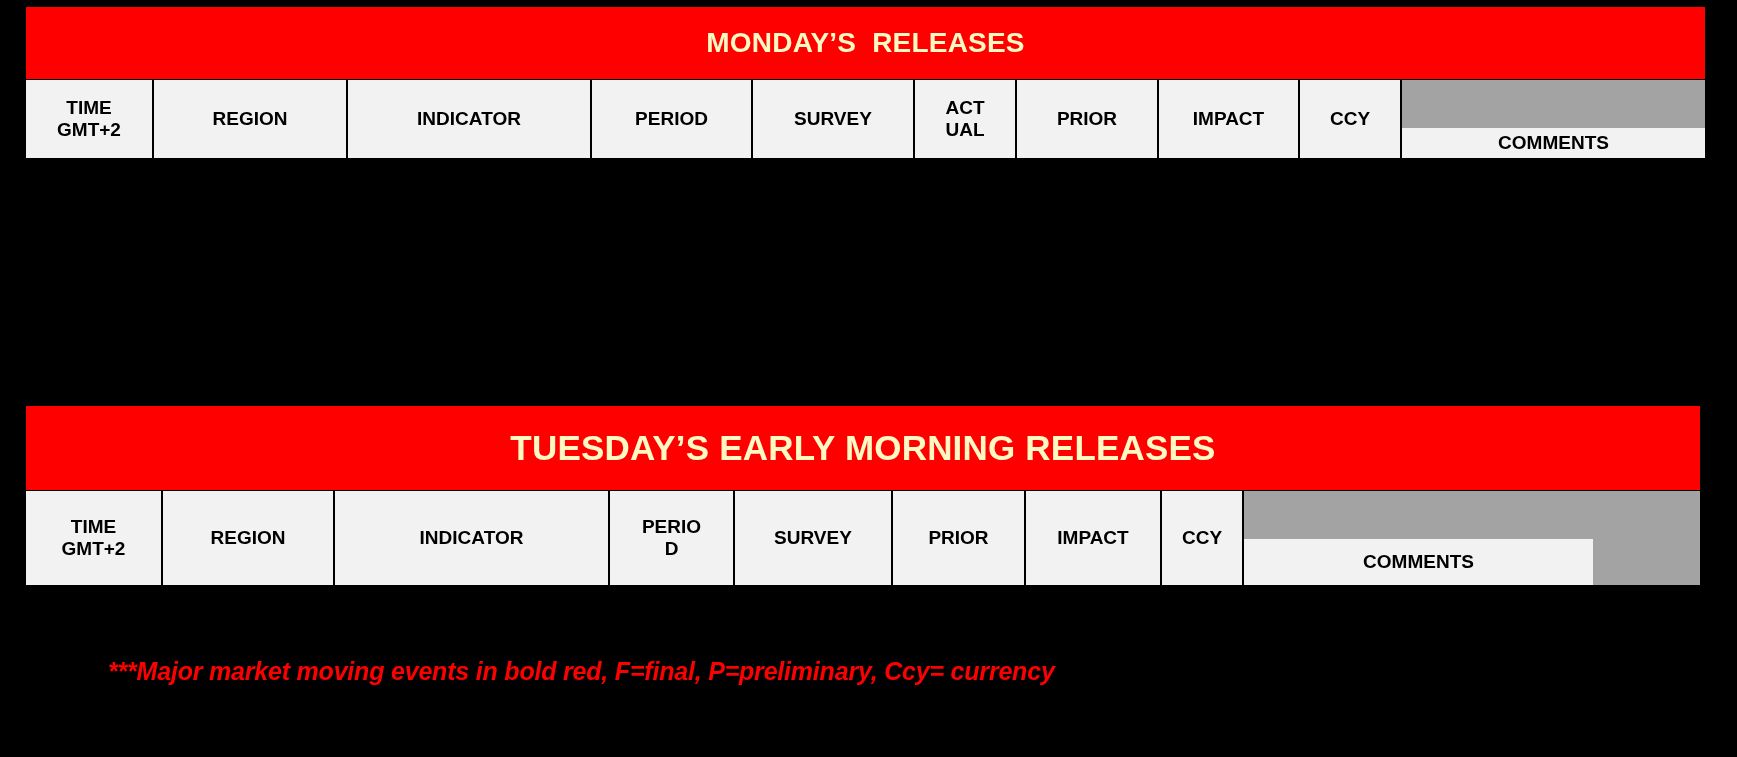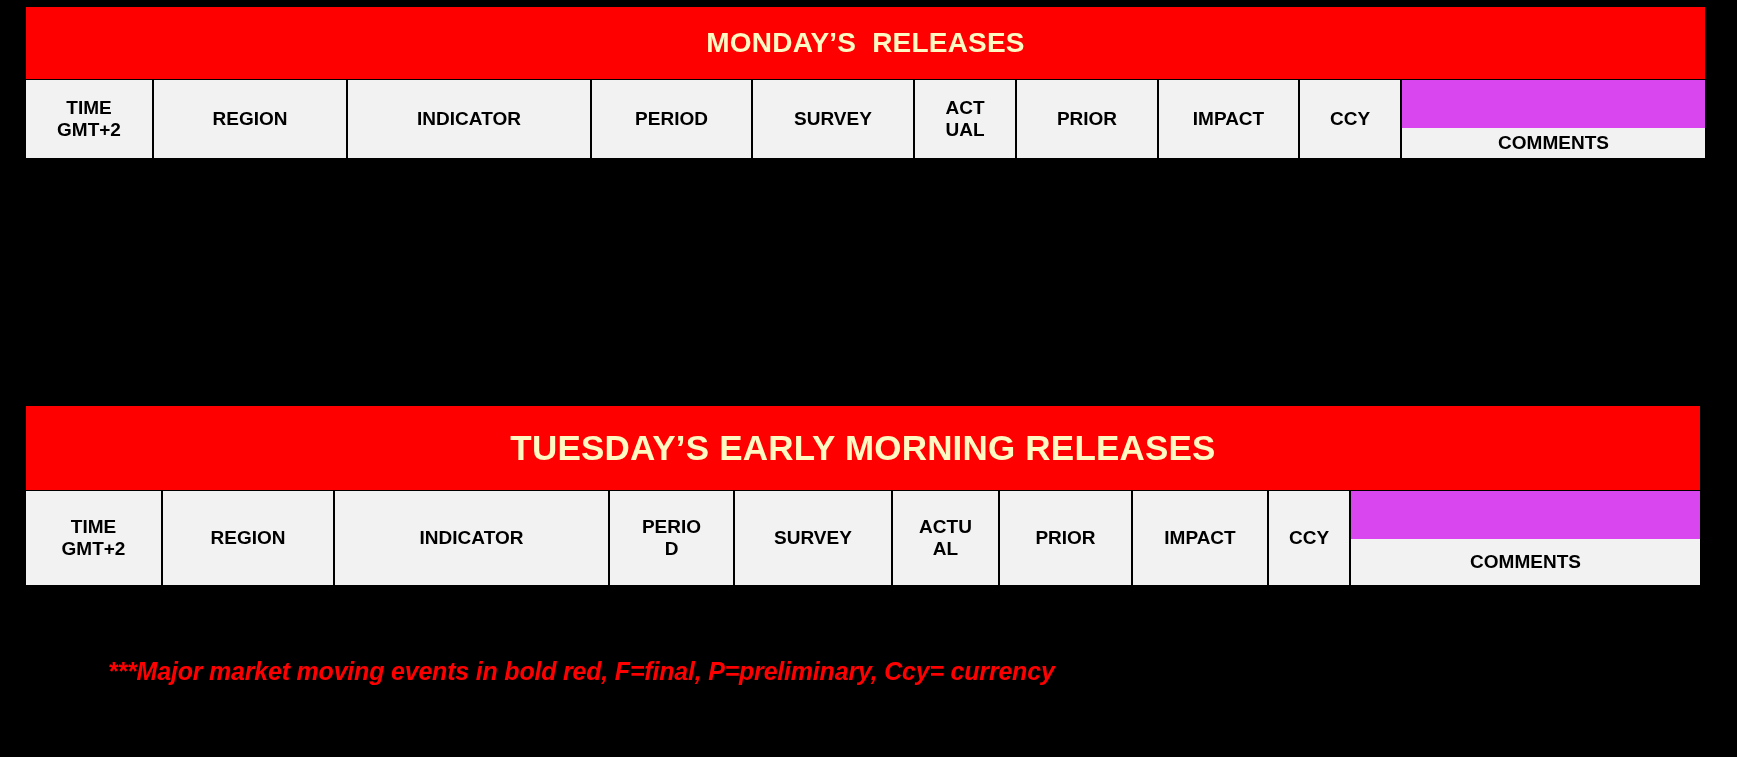--- a/index.html
+++ b/index.html
@@ -29,21 +29,21 @@
     display: flex;
     align-items: center;
     justify-content: center;
     letter-spacing: 0.2px;
     white-space: pre;
   }
 
   .rel-head {
     display: flex;
     width: 100%;
-    background: #d946ef;
+    background: #a3a3a3;
   }
 
   .rel-cell {
     background: #F2F2F2;
     color: #000000;
     font-weight: bold;
     display: flex;
     align-items: center;
     justify-content: center;
     text-align: center;
@@ -149,24 +149,20 @@
       <div class="rel-cell" style="width: 275px; flex: 0 0 275px;">
         <span style="white-space: pre-line;">INDICATOR</span>
       </div>
       <div class="rel-cell" style="width: 125px; flex: 0 0 125px;">
         <span style="white-space: pre-line;">PERIO
 D</span>
       </div>
       <div class="rel-cell" style="width: 158px; flex: 0 0 158px;">
         <span style="white-space: pre-line;">SURVEY</span>
       </div>
-      <div class="rel-cell" style="width: 107px; flex: 0 0 107px;">
-        <span style="white-space: pre-line;">ACTU
-AL</span>
-      </div>
       <div class="rel-cell" style="width: 133px; flex: 0 0 133px;">
         <span style="white-space: pre-line;">PRIOR</span>
       </div>
       <div class="rel-cell" style="width: 136px; flex: 0 0 136px;">
         <span style="white-space: pre-line;">IMPACT</span>
       </div>
       <div class="rel-cell" style="width: 82px; flex: 0 0 82px;">
         <span style="white-space: pre-line;">CCY</span>
       </div>
       <div class="rel-cell" style="width: 349px; flex: 0 0 349px;">

